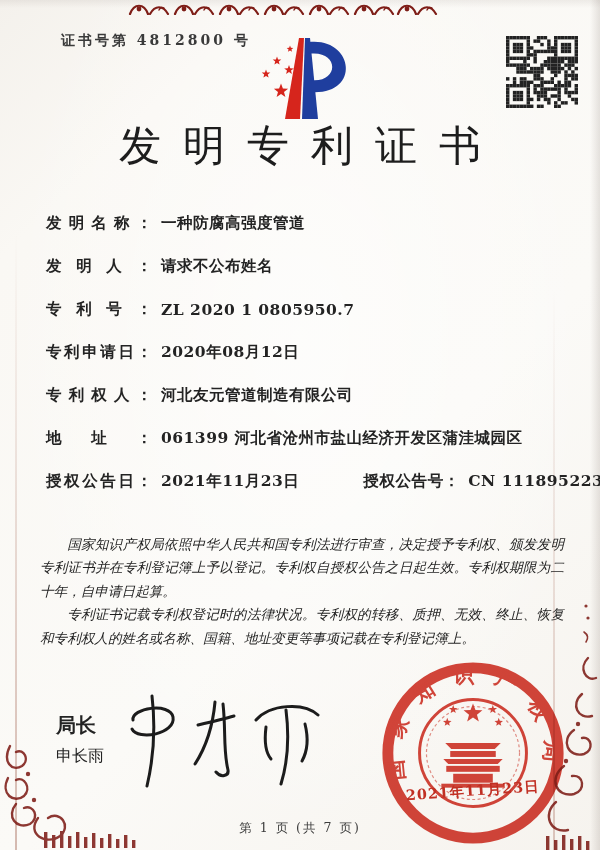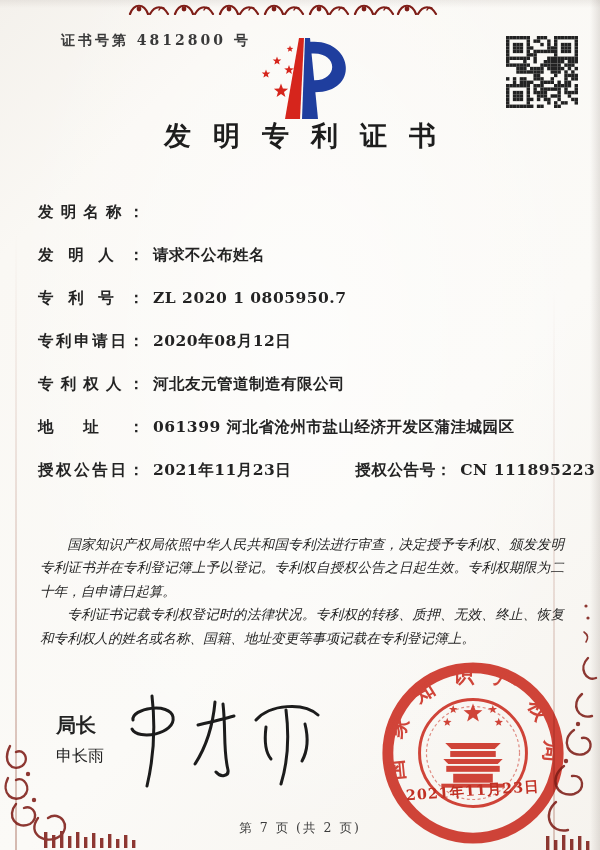--- a/index.html
+++ b/index.html
@@ -21,25 +21,25 @@
   .fold.right { left:553px; top:288px; height:562px;
     background:linear-gradient(to bottom, rgba(150,80,60,0), rgba(150,80,60,.30)); }
 
   .cert-no { position:absolute; left:36px; top:32px; font-size:14px;
     letter-spacing:3px; color:#3a3a3a; font-weight:600;margin-left:25px; }
 
   .logo { position:absolute; left:238px; top:34px; width:130px; height:88px; }
   .qr { position:absolute; left:506px; top:36px; width:72px; height:72px; }
 
   .title { position:absolute; left:0; top:118px; width:100%; text-align:center;
-    font-size:27px; font-weight:700; letter-spacing:22px; text-indent:22px;
+    font-size:42px; font-weight:400; letter-spacing:22px; text-indent:22px;
     color:#1d1d1d; }
 
   .fields { position:absolute; left:38px; top:202px; width:534px; }
-  .frow { height:43px; display:flex; align-items:flex-start; font-size:15.5px; font-weight:600; }
+  .frow { height:43px; display:flex; align-items:center; font-size:15.5px; font-weight:600;margin-left:8px; }
   .flabel { display:inline-block; width:106px; text-align:justify; text-align-last:justify;
     text-justify:inter-character; flex:0 0 106px; }
   .fvalue { margin-left:9px; letter-spacing:.5px; white-space:nowrap; }
   .frow.dual .pair2 { margin-left:64px; display:flex; align-items:baseline; }
   .frow.dual .pair2 .flabel { width:96px; flex:0 0 96px; }
 
   .paras { position:absolute; left:40px; top:493px; width:524px;
     font-size:13.6px; line-height:1.72; text-align:justify; font-style:italic;
     font-weight:500; color:#1f1f1f;margin-top:40px; }
   .paras p { text-indent:2em; }
@@ -357,20 +357,21 @@
       <rect x="33.0" y="66.0" width="3.3" height="3.3" fill="#222"></rect>
       <rect x="46.2" y="66.0" width="3.3" height="3.3" fill="#222"></rect>
       <rect x="49.5" y="66.0" width="3.3" height="3.3" fill="#222"></rect>
     </svg>
 
   <div class="title">发明专利证书</div>
 
   <div class="fields">
     <div class="frow">
       <span class="flabel">发明名称：</span>
+      <span class="fvalue">一种防腐高强度管道</span>
     </div>
     <div class="frow">
       <span class="flabel">发明人：</span>
       <span class="fvalue">请求不公布姓名</span>
     </div>
     <div class="frow">
       <span class="flabel">专利号：</span>
       <span class="fvalue">ZL 2020 1 0805950.7</span>
     </div>
     <div class="frow">
@@ -478,14 +479,14 @@
     <g fill="#7e1d17" stroke="none">
       <rect x="30" y="238" width="3.4" height="14"></rect>
         <rect x="38" y="242" width="3.4" height="10"></rect>
       <rect x="46" y="237" width="3.4" height="15"></rect>
         <rect x="54" y="241" width="3.4" height="11"></rect>
       <rect x="62" y="238" width="3.4" height="14"></rect>
         <rect x="70" y="243" width="3.4" height="9"></rect>
     </g>
   </svg>
 
-  <div class="footer">第 7 页 (共 2 页)</div>
+  <div class="footer">第 1 页 (共 7 页)</div>
 </div>
 
 </body></html>

